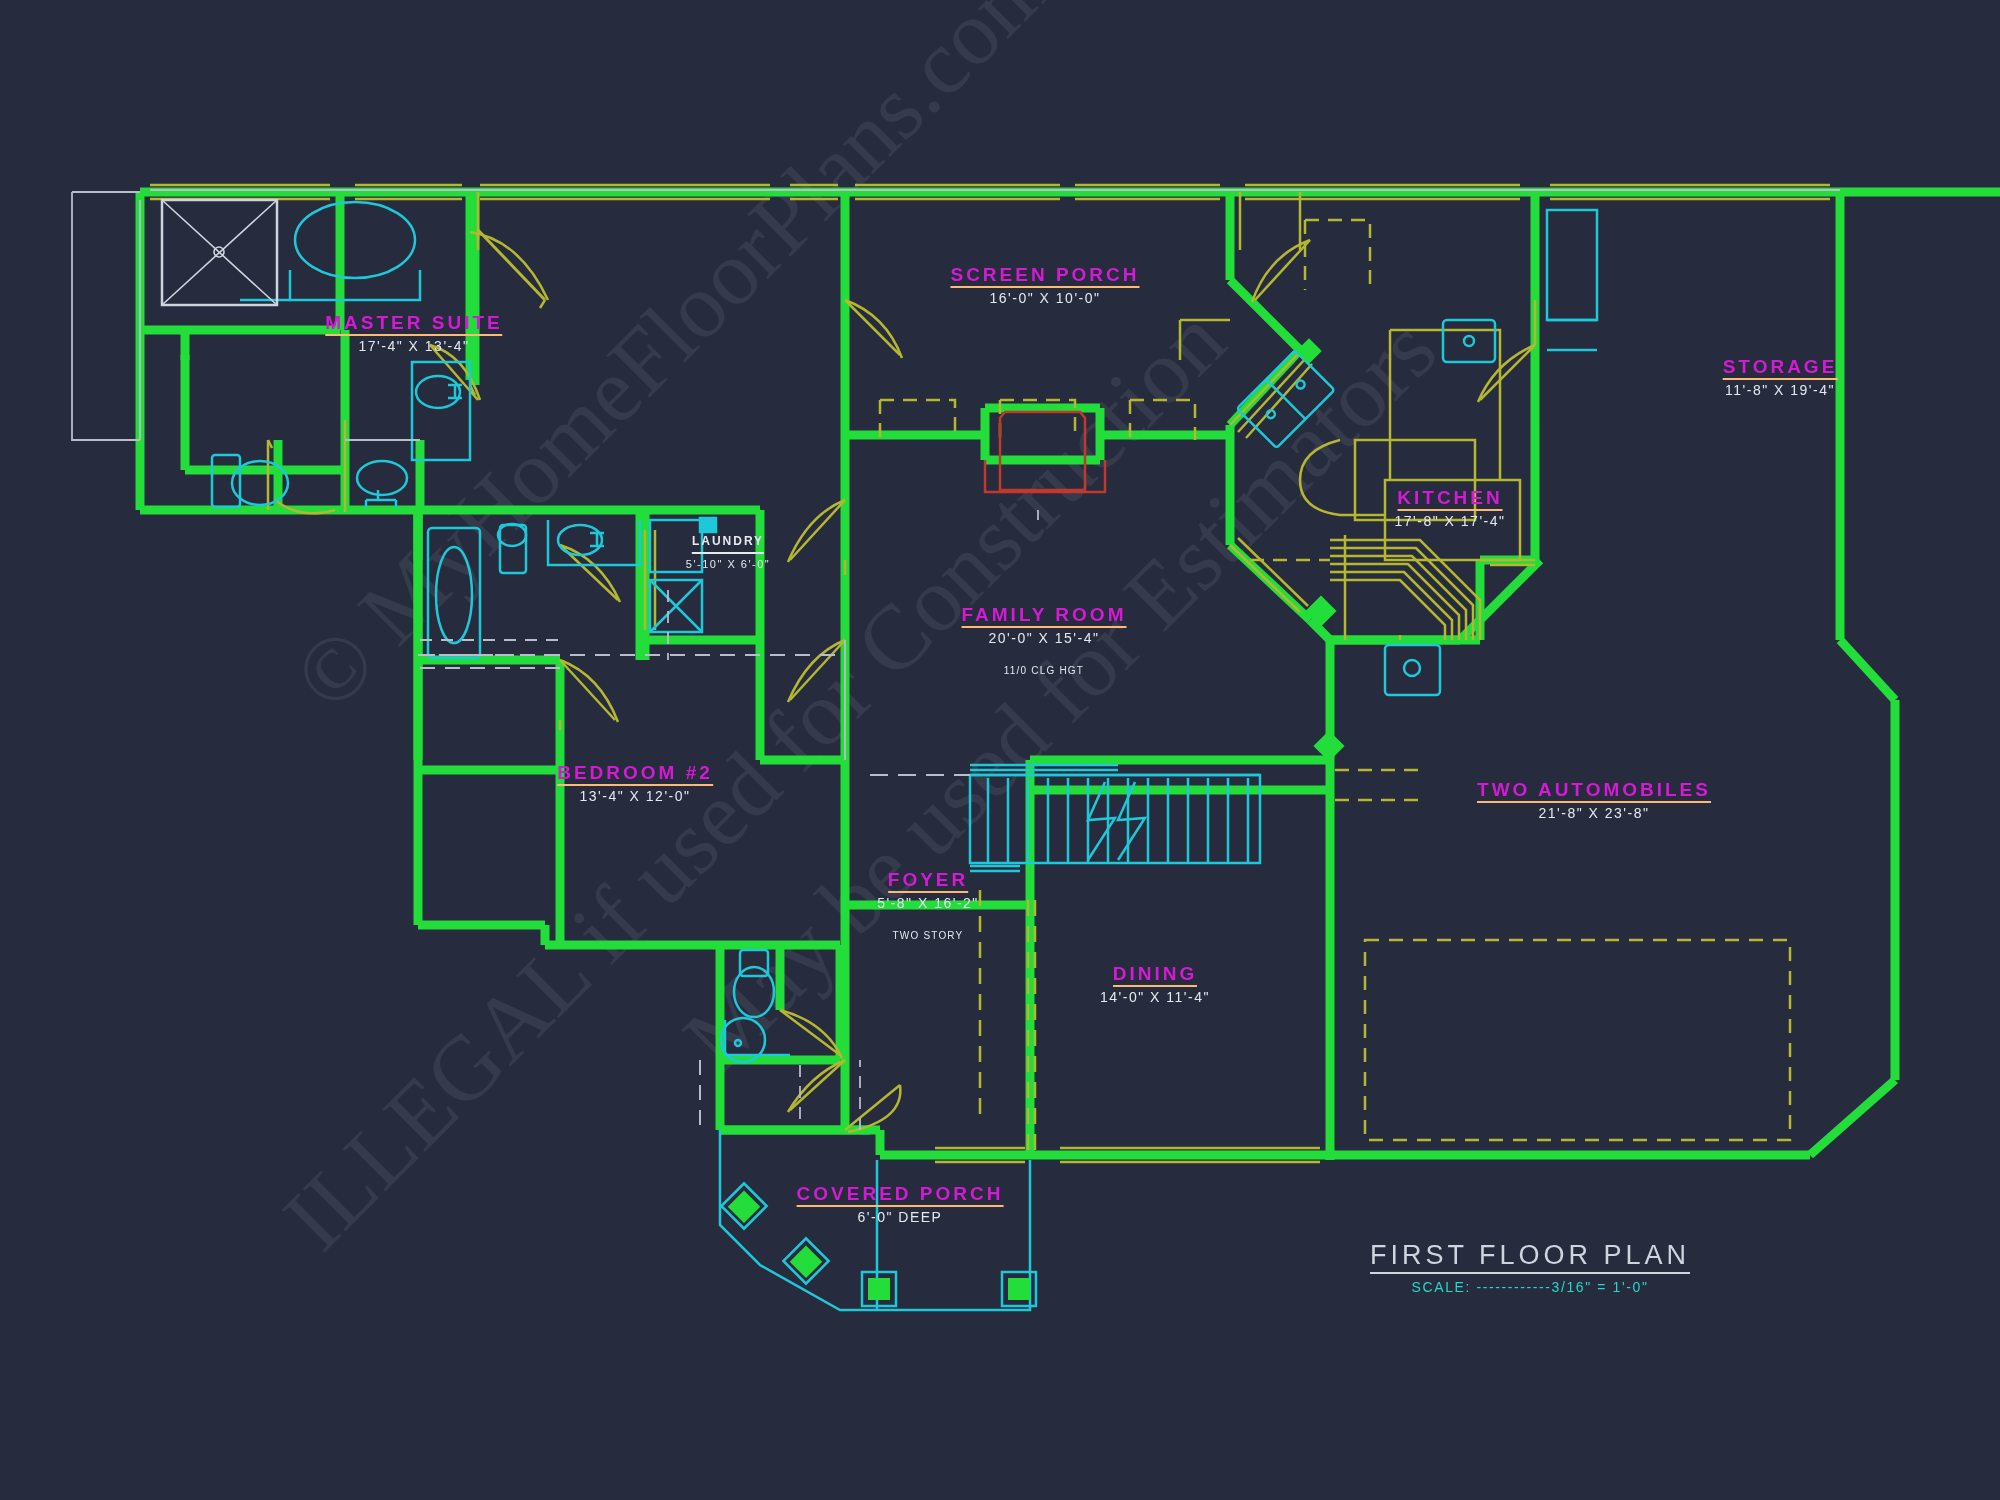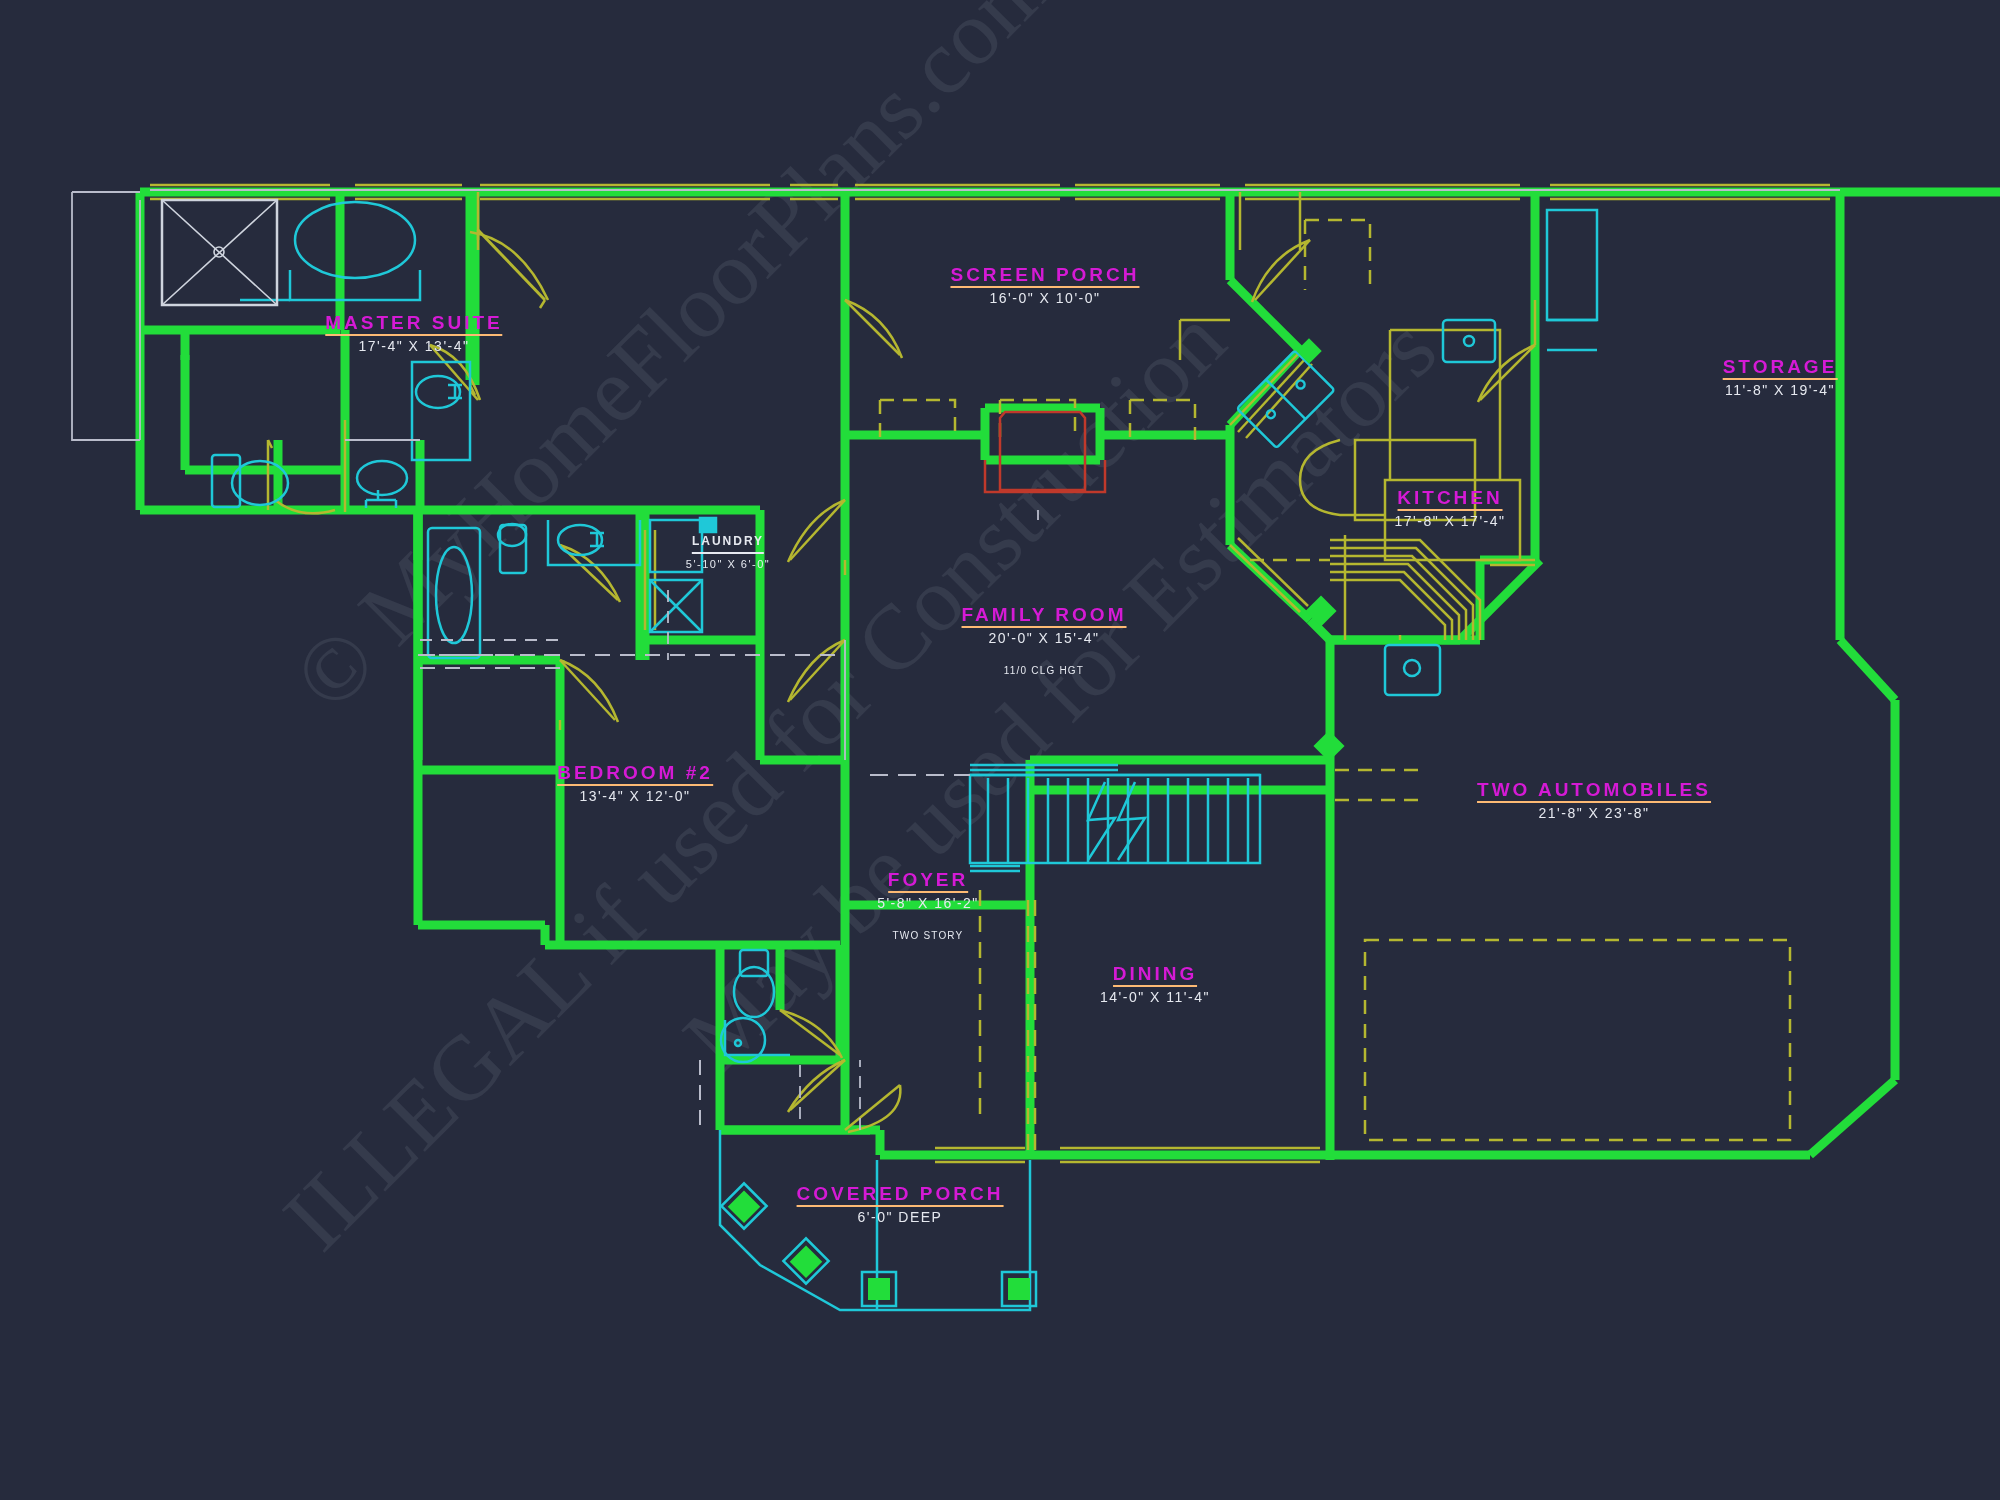--- a/index.html
+++ b/index.html
@@ -519,14 +519,18 @@
   <div class="room-label" style="left:1550px; top:780px; transform:translateX(-50%);margin-left:44px;">
     <span class="rl-name">TWO AUTOMOBILES</span>
     <span class="rl-dim">21'-8" X 23'-8"</span>
   </div>
 
   <div class="room-label" style="left:900px; top:1184px; transform:translateX(-50%);">
     <span class="rl-name">COVERED PORCH</span>
     <span class="rl-dim">6'-0" DEEP</span>
   </div>
 
+  <div id="title-block">
+    <span class="tb-title">FIRST FLOOR PLAN</span>
+    <span class="tb-scale">SCALE: ------------3/16" = 1'-0"</span>
+  </div>
 
 </div>
 
 </body></html>

